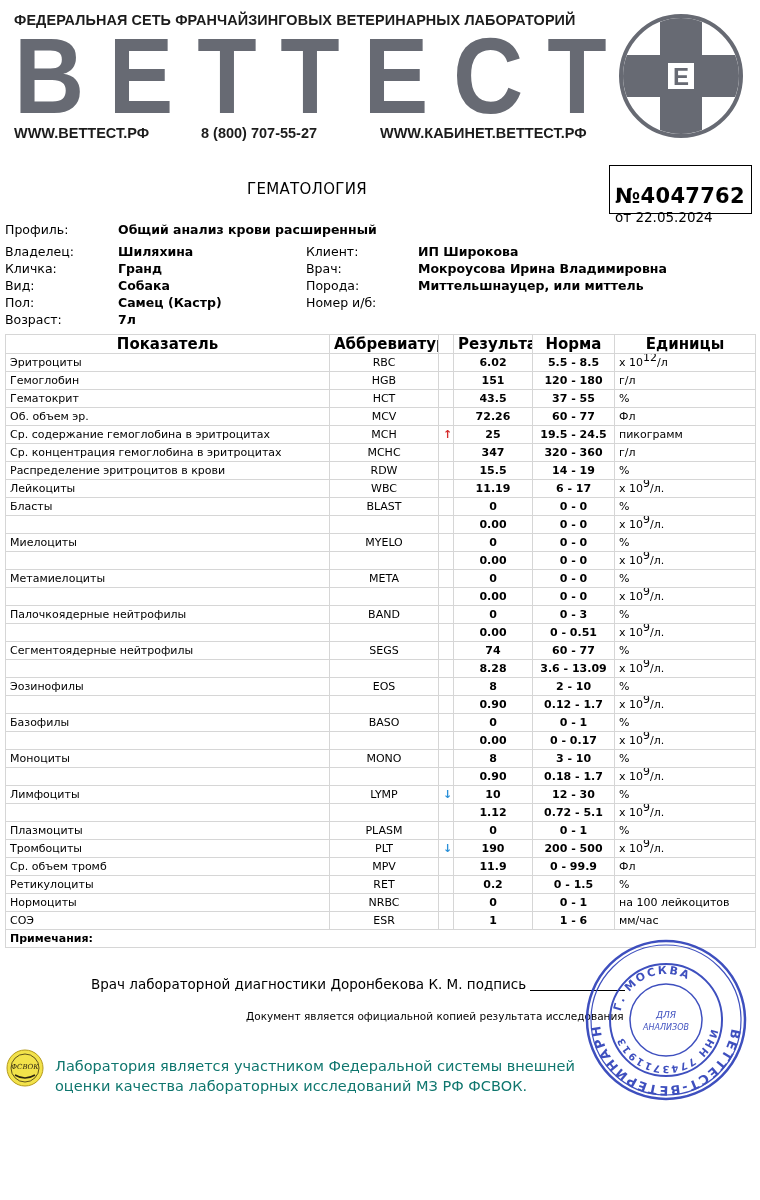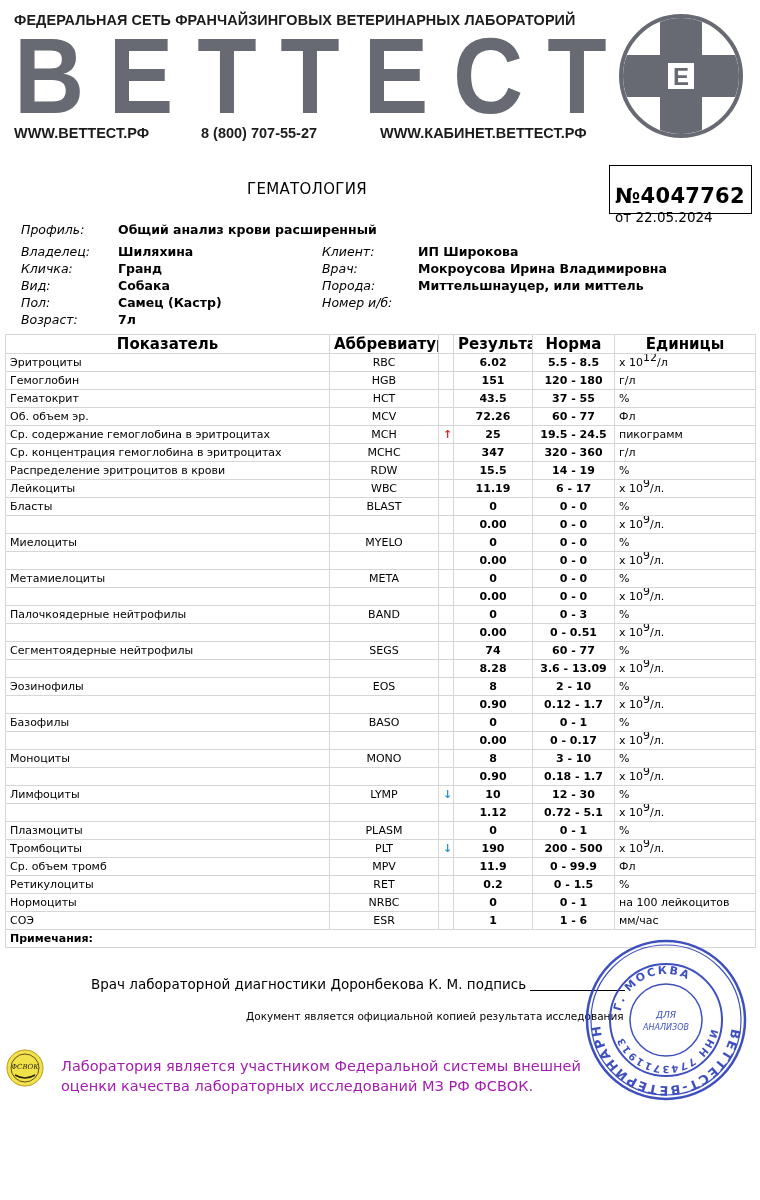--- a/index.html
+++ b/index.html
@@ -9,37 +9,37 @@
   .brand { position: absolute; left: 10px; top: 30px; width: 600px; height: 92px; display: flex; justify-content: space-between; align-items: center; }
   .brand span { font-family: "Liberation Sans", sans-serif; font-weight: bold; font-size: 108px; line-height: 92px; color: #676a73; transform: scaleX(0.9); display: inline-block; }
   .hdr-links { position: absolute; left: 14px; top: 125px; font-family: "Liberation Sans", sans-serif; font-weight: bold; font-size: 14.5px; color: #1c1c1c; white-space: nowrap; }
   .hdr-links .lnk { position: absolute; top: 0; white-space: nowrap; }
   .logo-circle { position: absolute; left: 618px; top: 13px; width: 126px; height: 126px; }
   .title { position: absolute; left: 0; width: 614px; top: 180px; text-align: center; font-size: 15px; letter-spacing: 0.3px; }
   .numbox { position: absolute; left: 609px; top: 165px; width: 143px; height: 49px; border: 1.5px solid #000; box-sizing: border-box; padding: 17px 5px; }
   .numbox .num { font-weight: bold; font-size: 21px; line-height: 26px; letter-spacing: 0.3px; }
   .numbox .date { font-size: 13.5px; line-height: 16px; }
   .info { position: absolute; font-size: 12.5px; line-height: 17px; white-space: nowrap; }
-  .info .lbl { position: absolute; left: 16px; font-style: italic; }
+  .info .lbl { position: absolute; left: 0; }
   .info .val { position: absolute; font-weight: bold; }
   table.res { position: absolute; left: 5px; top: 334px; width: 750px; border-collapse: collapse; font-size: 11px; table-layout: fixed; }
   table.res td, table.res th { border: 1px solid #d6d6d6; height: 17px; padding: 0 4px; white-space: nowrap; overflow: hidden; }
   table.res th { font-weight: bold; text-align: center; font-size: 15px; }
   td.c { text-align: center; }
   td.b { font-weight: bold; text-align: center; }
   td.arrow { text-align: center; font-size: 11px; font-weight: bold; }
   .up { color: #d42a2a; }
   .down { color: #2a90d8; }
   sup { font-size: 11px; line-height: 0; }
   td.notes { font-weight: bold; text-align: left; }
   .sign { position: absolute; left: 91px; top: 976px; font-size: 13.5px; white-space: nowrap; }
   .sign .line { display: inline-block; width: 95px; border-bottom: 1px solid #000; margin-left: 4px; vertical-align: -2px; }
   .official { position: absolute; left: 246px; top: 1010px; font-size: 10.5px; white-space: nowrap; }
   .fsvok-logo { position: absolute; left: 6px; top: 1049px; width: 38px; height: 38px; }
-  .fsvok-text { position: absolute; left: 61px; top: 1056px; font-size: 14.5px; line-height: 20px; color: #a21caf; }
+  .fsvok-text { position: absolute; left: 55px; top: 1056px; font-size: 14.5px; line-height: 20px; color: #0f766e; }
   .stamp { position: absolute; left: 584px; top: 938px; width: 164px; height: 164px; opacity: 0.9; }
 </style>
 </head>
 <body>
 
 <div class="hdr">
   <div class="hdr-top">ФЕДЕРАЛЬНАЯ СЕТЬ ФРАНЧАЙЗИНГОВЫХ ВЕТЕРИНАРНЫХ  ЛАБОРАТОРИЙ</div>
   <div class="brand">
     <span>В</span>
     <span>Е</span>

